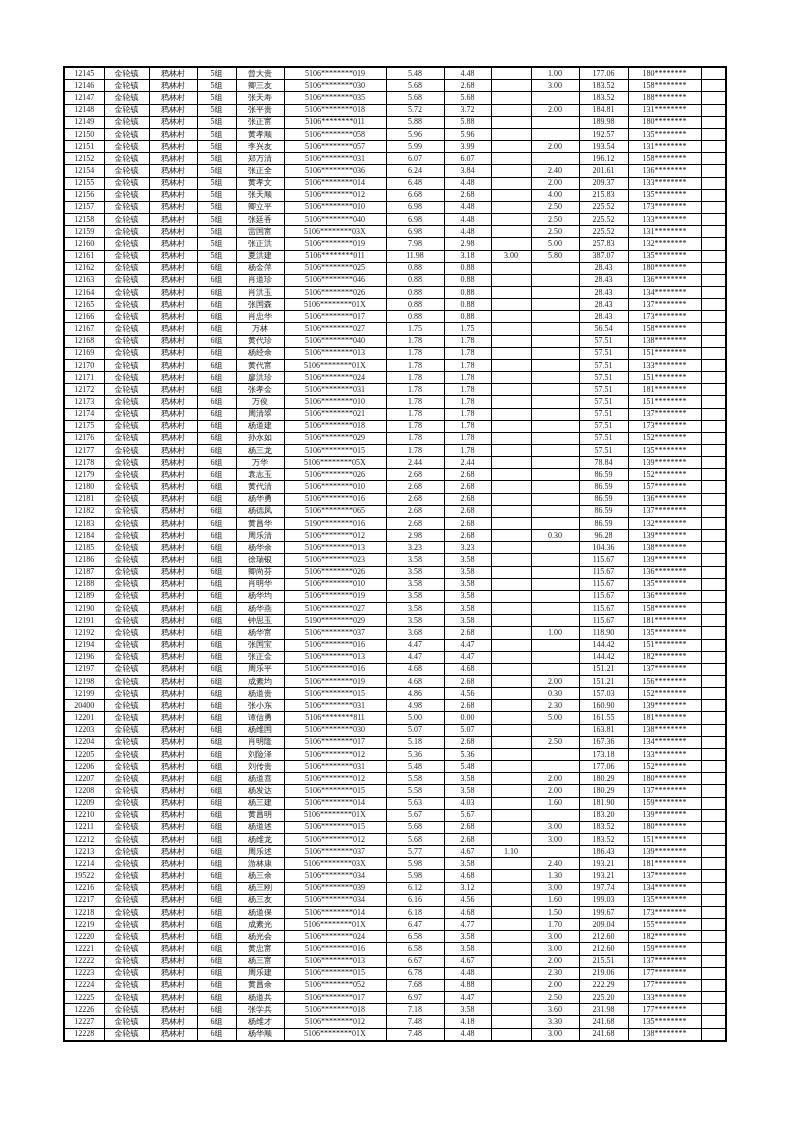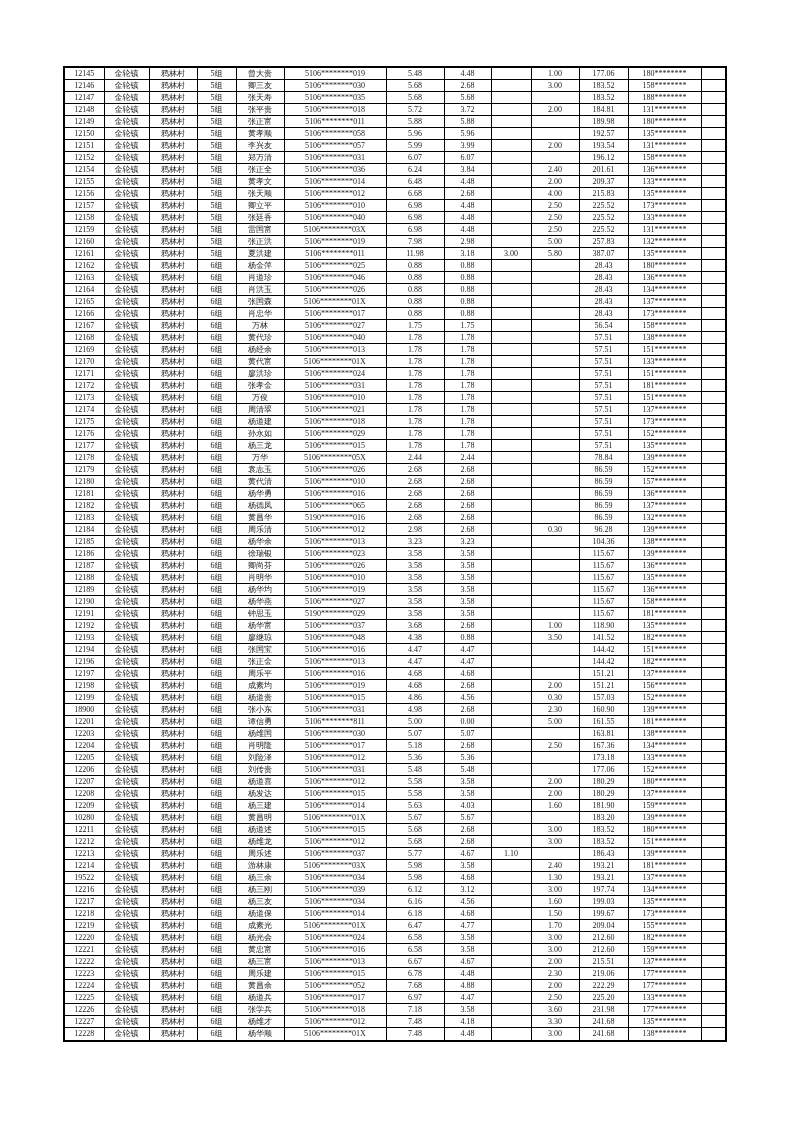--- a/index.html
+++ b/index.html
@@ -761,35 +761,20 @@
           <td>5106********037</td>
           <td>3.68</td>
           <td>2.68</td>
           <td></td>
           <td>1.00</td>
           <td>118.90</td>
           <td>135********</td>
           <td></td>
         </tr>
         <tr>
-          <td>12193</td>
-          <td>金轮镇</td>
-          <td>鸦林村</td>
-          <td>6组</td>
-          <td>廖继琼</td>
-          <td>5106********048</td>
-          <td>4.38</td>
-          <td>0.88</td>
-          <td></td>
-          <td>3.50</td>
-          <td>141.52</td>
-          <td>182********</td>
-          <td></td>
-        </tr>
-        <tr>
           <td>12194</td>
           <td>金轮镇</td>
           <td>鸦林村</td>
           <td>6组</td>
           <td>张国宝</td>
           <td>5106********016</td>
           <td>4.47</td>
           <td>4.47</td>
           <td></td>
           <td></td>
@@ -851,21 +836,21 @@
           <td>5106********015</td>
           <td>4.86</td>
           <td>4.56</td>
           <td></td>
           <td>0.30</td>
           <td>157.03</td>
           <td>152********</td>
           <td></td>
         </tr>
         <tr>
-          <td>18900</td>
+          <td>20400</td>
           <td>金轮镇</td>
           <td>鸦林村</td>
           <td>6组</td>
           <td>张小东</td>
           <td>5106********031</td>
           <td>4.98</td>
           <td>2.68</td>
           <td></td>
           <td>2.30</td>
           <td>160.90</td>
@@ -986,21 +971,21 @@
           <td>5106********014</td>
           <td>5.63</td>
           <td>4.03</td>
           <td></td>
           <td>1.60</td>
           <td>181.90</td>
           <td>159********</td>
           <td></td>
         </tr>
         <tr>
-          <td>10280</td>
+          <td>12210</td>
           <td>金轮镇</td>
           <td>鸦林村</td>
           <td>6组</td>
           <td>黄昌明</td>
           <td>5106********01X</td>
           <td>5.67</td>
           <td>5.67</td>
           <td></td>
           <td></td>
           <td>183.20</td>

